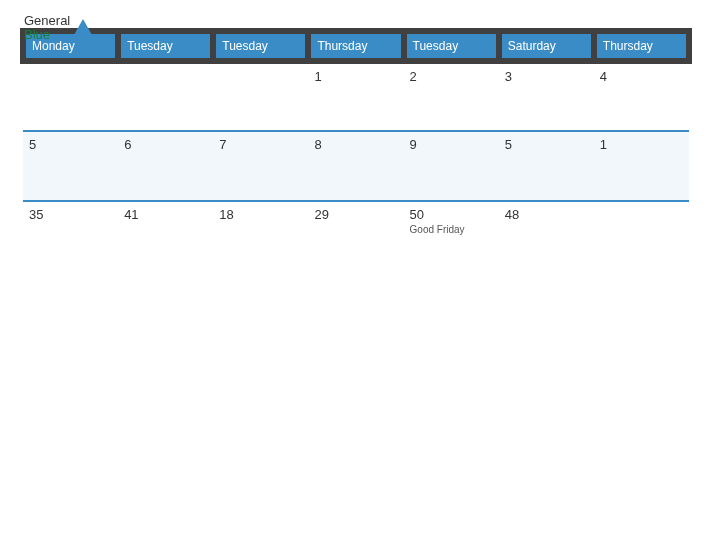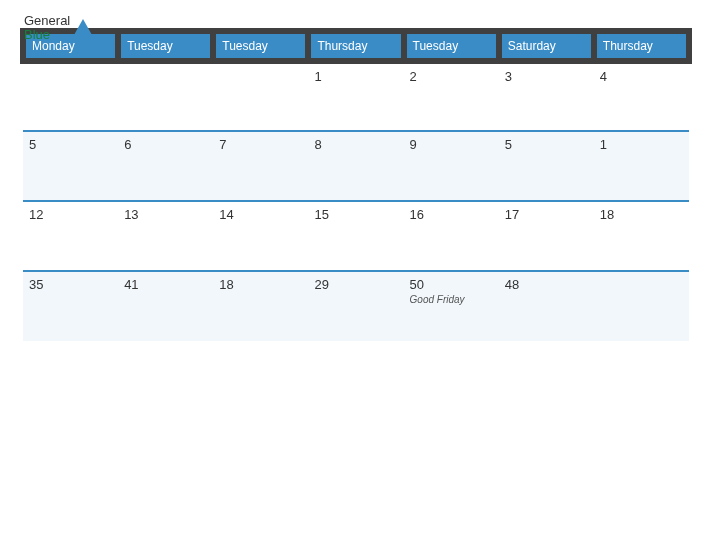--- a/index.html
+++ b/index.html
@@ -94,21 +94,20 @@
 
     .day-number {
       font-size: 13px;
       color: #333;
     }
 
     .event-label {
       font-size: 10px;
       color: #555;
       margin-top: 2px;
-      font-style: italic;
     }
   </style>
 </head>
 <body>
 
 <div class="logo-area">
   <div style="display:flex; flex-direction:column; align-items:flex-start;">
     <span class="logo-text">General<br><span>Blue</span></span>
   </div>
   <div class="logo-triangle"></div>
@@ -166,43 +165,20 @@
         </td>
         <td>
           <div class="day-number">5</div>
         </td>
         <td>
           <div class="day-number">1</div>
         </td>
       </tr>
       <tr>
         <td>
-          <div class="day-number">12</div>
-        </td>
-        <td>
-          <div class="day-number">13</div>
-        </td>
-        <td>
-          <div class="day-number">14</div>
-        </td>
-        <td>
-          <div class="day-number">15</div>
-        </td>
-        <td>
-          <div class="day-number">16</div>
-        </td>
-        <td>
-          <div class="day-number">17</div>
-        </td>
-        <td>
-          <div class="day-number">18</div>
-        </td>
-      </tr>
-      <tr>
-        <td>
           <div class="day-number">35</div>
         </td>
         <td>
           <div class="day-number">41</div>
         </td>
         <td>
           <div class="day-number">18</div>
         </td>
         <td>
           <div class="day-number">29</div>

